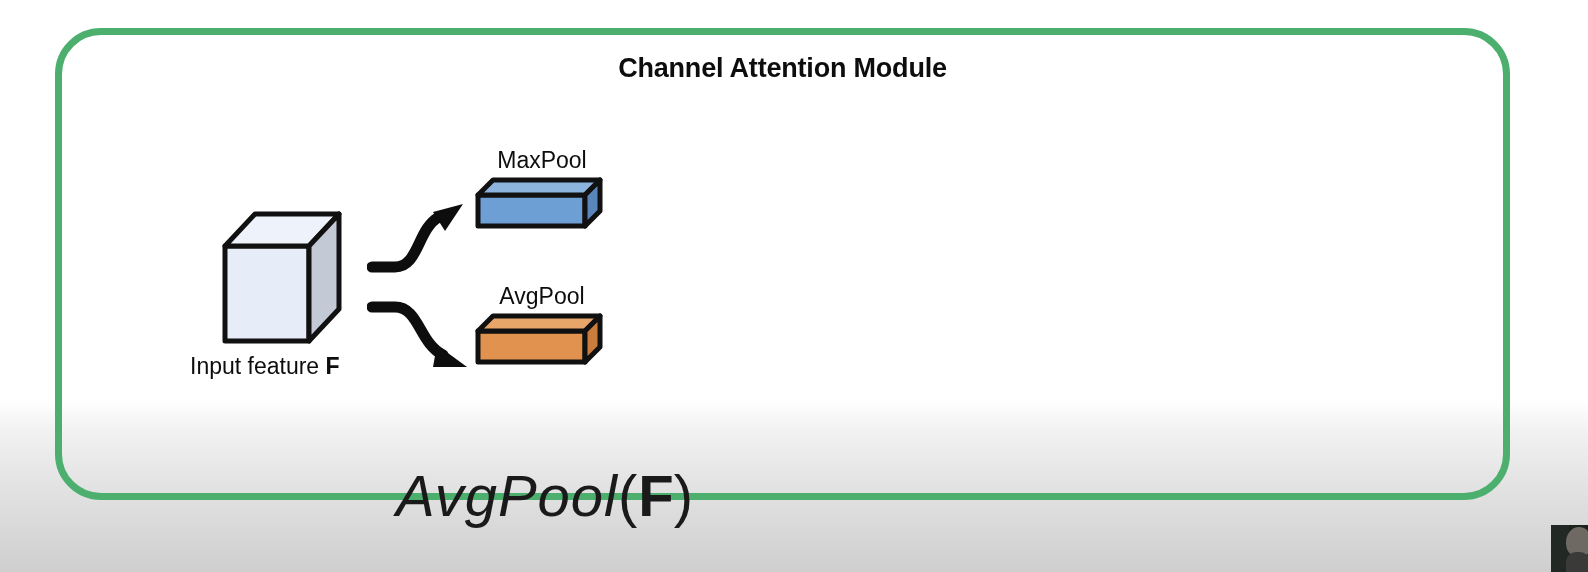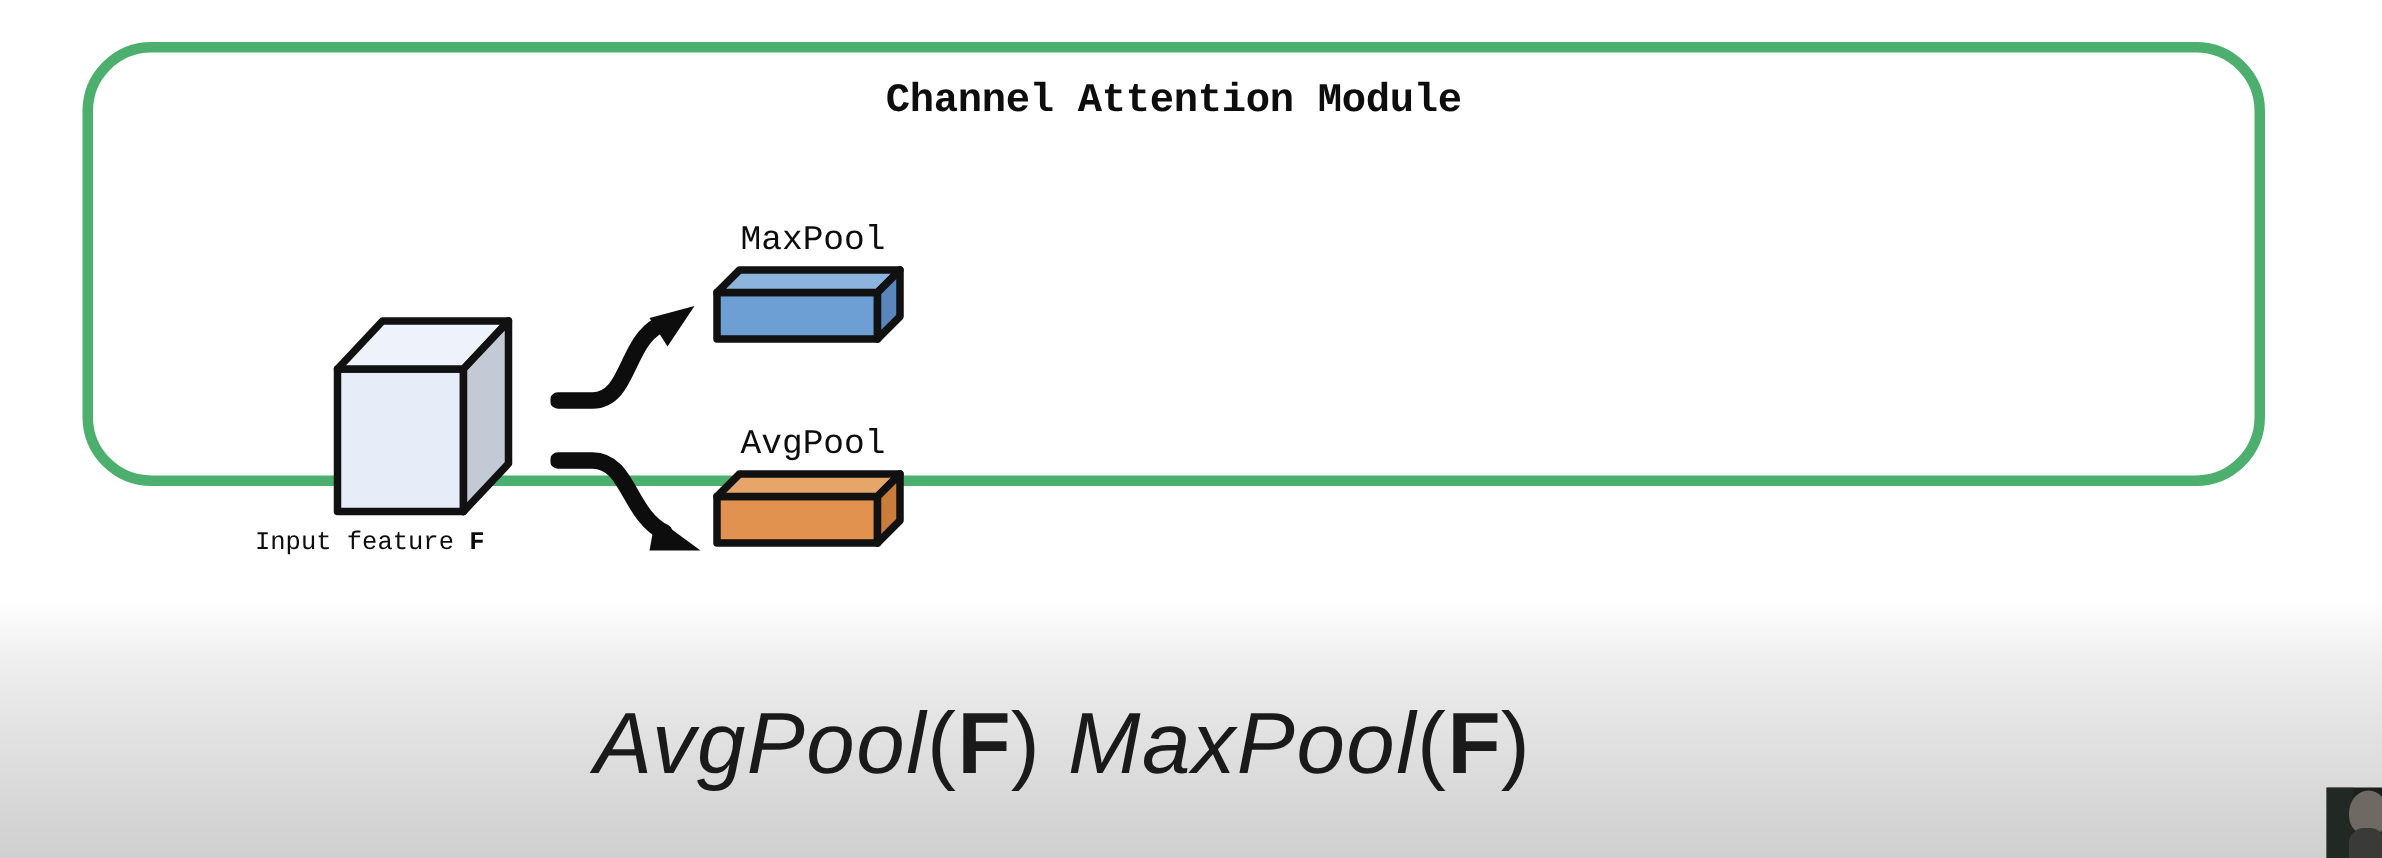--- a/index.html
+++ b/index.html
@@ -21,26 +21,25 @@
         #d6d6d6 540px,
         #cfcfcf 572px);
   }
 
   
   #module-frame {
     position: absolute;
     left: 55px;
     top: 28px;
     width: 1455px;
-    height: 296px;
+    height: 472px;
     box-sizing: border-box;
     border: 7px solid #4CAF6E;
     border-radius: 46px;
     background: transparent;
-    font-family: Liberation Mono, monospace;
   }
 
   #module-title {
     position: absolute;
     left: 0;
     top: 18px;
     width: 100%;
     text-align: center;
     font-size: 27px;
     font-weight: bold;
@@ -53,23 +52,23 @@
     position: absolute;
     left: 160px;
     top: 175px;
     width: 120px;
     height: 135px;
   }
   #input-cube-wrap svg { display: block; }
 
   #input-feature-label {
     position: absolute;
-    left: 108px;
+    left: 128px;
     top: 318px;
-    font-size: 17px;
+    font-size: 23px;
     color: #0d0d0d;
     white-space: nowrap;
   }
   #input-feature-label b { font-weight: 700; }
 
   
   #arrows {
     position: absolute;
     left: 305px;
     top: 160px;
@@ -216,23 +215,20 @@
         </svg>
       </div>
     </div>
 
   </div>
 
   <div class="formula" id="formula-avgpool">
     <span>AvgPool</span><span class="paren">(</span><span class="bf">F</span><span class="paren">)</span>
   </div>
 
-  <div class="formula" id="formula-maxpool">
-    <span>MaxPool</span><span class="paren">(</span><span class="bf">F</span><span class="paren">)</span>
-  </div>
 
   <div id="presenter-overlay">
     <div class="pv-dark"></div>
     <div class="pv-hair"></div>
     <div class="pv-body"></div>
   </div>
 
 </div>
 
 </body></html>

